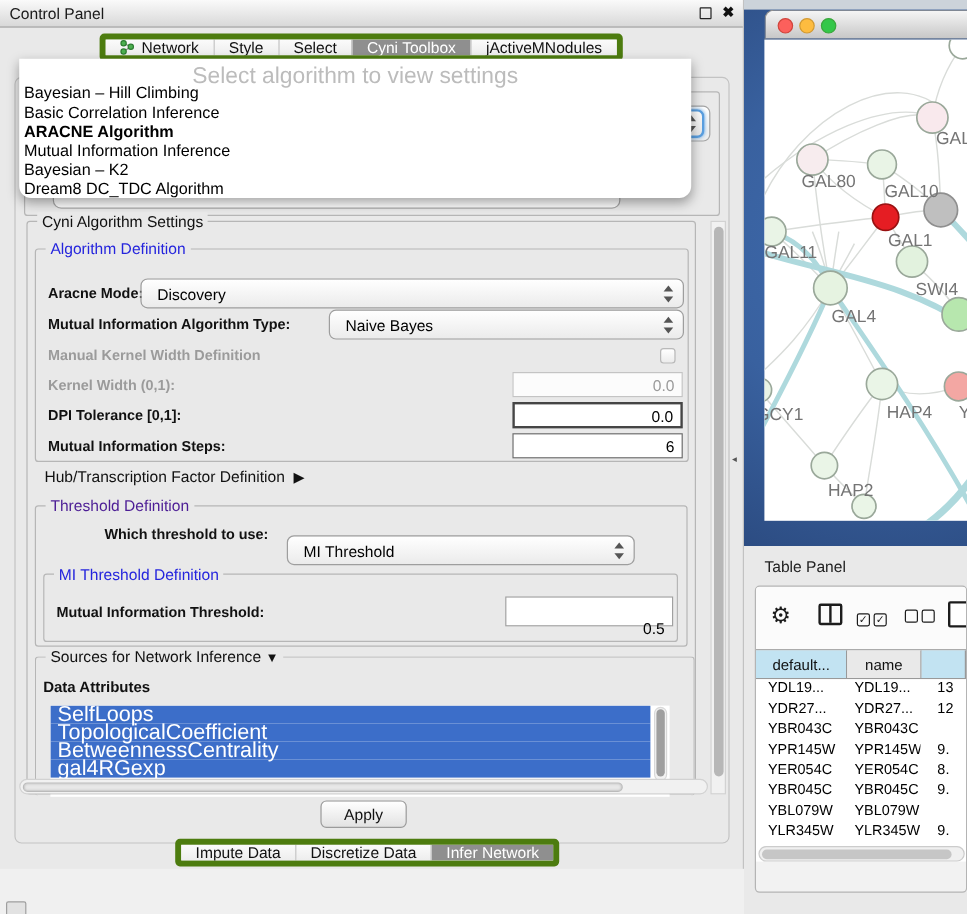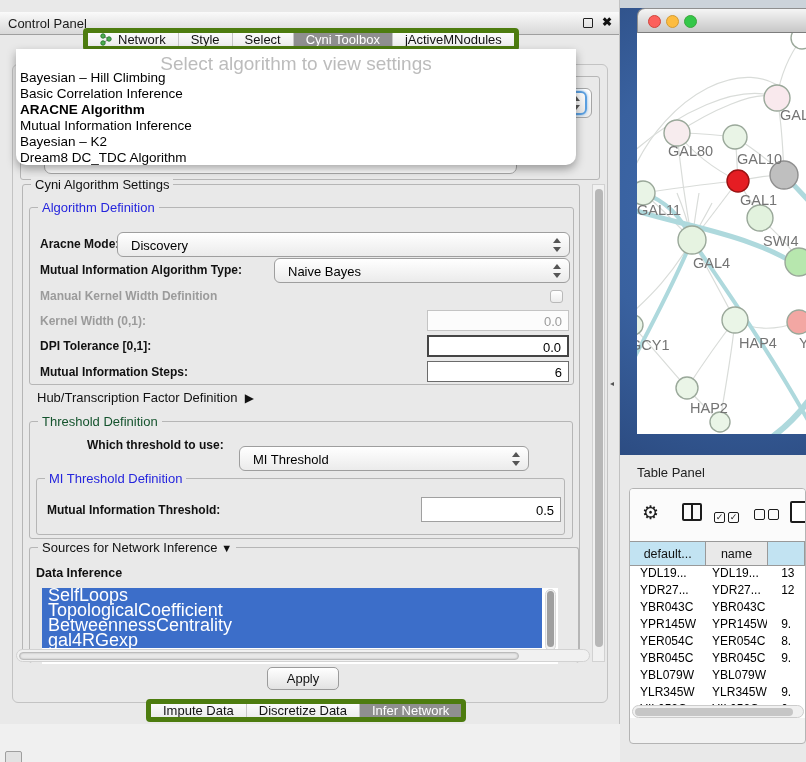--- a/index.html
+++ b/index.html
@@ -2,21 +2,21 @@
 <html><head>
 <meta charset="utf-8">
 <style>
   * { margin:0; padding:0; box-sizing:border-box; }
   html,body { width:806px; height:762px; }
   body { font-family:"Liberation Sans", sans-serif; background:#e7e7e7; }
   .screen { position:relative; width:806px; height:762px; overflow:hidden; background:#f0f0f0; }
 
   
   .cp-window { position:absolute; left:0; top:8; width:620px; height:724px; background:#e9e9e9; border-right:1px solid #c2c2c2; }
-  .cp-titlebar { position:absolute; left:0; top:12px; width:100%; height:23px;
+  .cp-titlebar { position:absolute; left:0; top:0; width:100%; height:23px;
     background:linear-gradient(#fafafa,#d8d8d8); border-bottom:1px solid #9f9f9f;padding-left:47px; }
   .cp-title { position:absolute; left:8px; top:4px; font-size:13px; color:#1a1a1a; }
   .float-icon { position:absolute; right:26px; top:6px; width:10px; height:10px; border:1.5px solid #222; border-radius:1px; }
   .close-icon { position:absolute; right:7px; top:3px; font-size:12px; font-weight:bold; color:#111; }
 
   .tab-row { position:absolute; display:flex; height:23px; border:5px solid #4d7c0f; border-radius:4px; overflow:hidden; background:#f3f3f3; }
   .tab-row.top { left:83px; top:28px; }
   .tab-row.bottom { left:146px; top:699px; }
   .tab { display:flex; align-items:center; gap:5px; padding:0 12px; font-size:13px; color:#111; border-left:1px solid #c6c6c6; background:linear-gradient(#fbfbfb,#ededed); white-space:nowrap; }
   .tab:first-child { border-left:none; }
@@ -36,21 +36,21 @@
     border-radius:0 0 10px 10px; box-shadow:0 4px 10px rgba(0,0,0,0.35); }
   .dd-head { position:absolute; top:4px; width:100%; text-align:center; font-size:19px; color:#bcbcbc; }
   .dd-list { position:absolute; top:21px; left:4px; right:4px; }
   .dd-item { font-size:13.5px; color:#000; height:16px; line-height:16px; }
   .dd-item.sel { font-weight:bold; }
 
   
   .group { position:absolute; border:1px solid #b6b6b6; border-radius:3px; }
   .group-label { position:absolute; top:-8px; left:8px; background:#e9e9e9; padding:0 4px; font-size:13px; color:#111; white-space:nowrap; }
   .group-label.blue { color:#2525dd; }
-  .group-label.green { color:#14532d; }
+  .group-label.green { color:#4c1d95; }
 
   .cyni-group { left:22px; top:184px; width:558px; height:478px; }
   .algo-group { left:6px; top:22px; width:545px; height:178px; }
   .thr-group  { left:6px; top:236px; width:544px; height:118px; }
   .mi-group   { left:6px; top:56px;  width:529px; height:57px; }
   .src-group  { left:6px; top:362px; width:550px; height:116px; border-bottom:none; }
 
   .lbl { position:absolute; font-size:12px; font-weight:bold; color:#111; white-space:nowrap; }
   .lbl.dis { color:#9b9b9b; }
   .plain { position:absolute; font-size:13px; color:#111; white-space:nowrap; }
@@ -229,30 +229,30 @@
 
         <span class="lbl" style="left:57px;top:16px">Which threshold to use:</span>
         <span class="combo" style="left:209px;top:24px;width:290px">
           <span class="val">MI Threshold</span>
           <span class="spinner"></span>
         </span>
 
         <div class="group mi-group">
           <span class="group-label blue">MI Threshold Definition</span>
           <span class="lbl" style="left:10px;top:24px">Mutual Information Threshold:</span>
-          <span class="field" style="left:384px;top:18px;width:140px;height:25px;border:1px solid #a0a0a0;padding-top:5px">0.5</span>
+          <span class="field" style="left:384px;top:18px;width:140px;height:25px;border:1px solid #a0a0a0;padding-top:18px">0.5</span>
         </div>
       </div>
 
       <div class="group src-group">
         <span class="group-label">
           <span>Sources for Network Inference</span>
           <span style="font-size:11px">▼</span>
         </span>
-        <span class="lbl" style="left:6px;top:18px;font-size:12.5px">Data Inference</span>
+        <span class="lbl" style="left:6px;top:18px;font-size:12.5px">Data Attributes</span>
         <div class="listbox">
           <div>
               <div class="attr-item" style="background: rgb(60, 110, 201);">SelfLoops</div>
               <div class="attr-item" style="background: rgb(60, 110, 201);">TopologicalCoefficient</div>
               <div class="attr-item" style="background: rgb(60, 110, 201);">BetweennessCentrality</div>
               <div class="attr-item" style="background: rgb(60, 110, 201);">gal4RGexp</div>
             </div>
           <span class="list-scroll">
               <span class="thumb"></span>
             </span>

